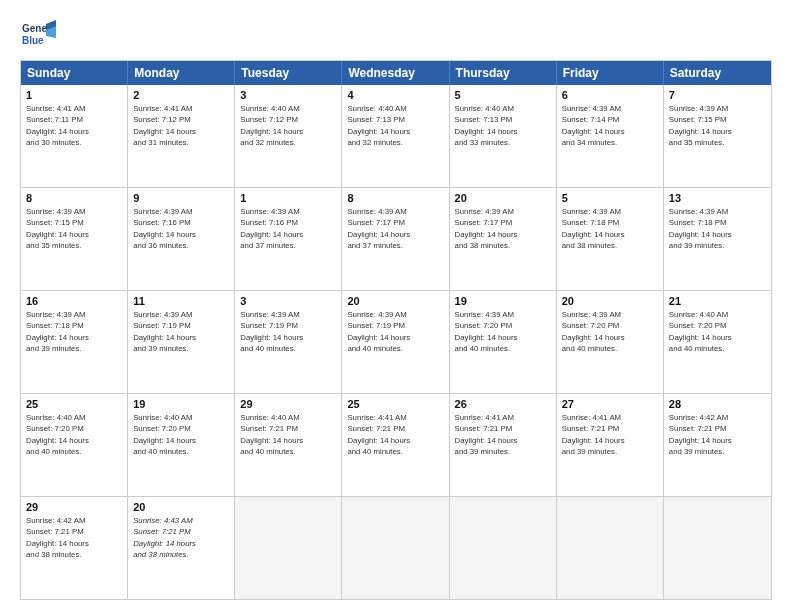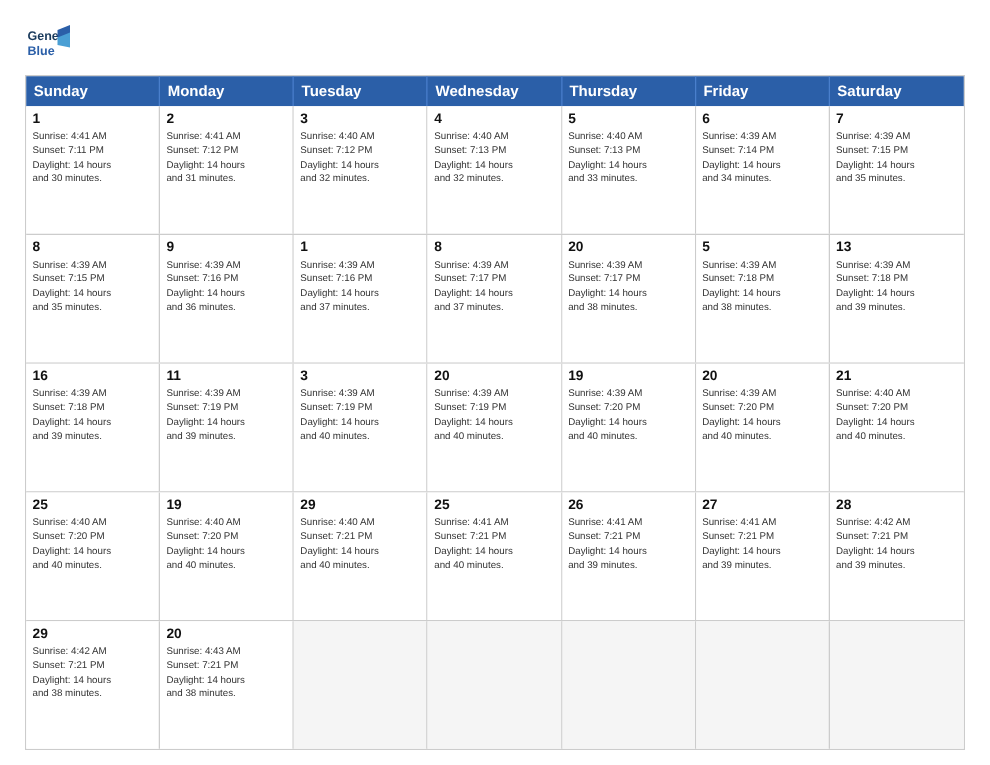--- a/index.html
+++ b/index.html
@@ -339,21 +339,21 @@
         <div class="cal-row">
           <div class="cal-cell">
             <div class="day-num">29</div>
             <div class="day-info" style="white-space: pre-line;">Sunrise: 4:42 AM
 Sunset: 7:21 PM
 Daylight: 14 hours
 and 38 minutes.</div>
           </div>
           <div class="cal-cell">
             <div class="day-num">20</div>
-            <div class="day-info" style="white-space: pre-line;">Sunrise: 4:43 AM
+            <div class="day-info" style="white-space: pre-line; font-style: italic;">Sunrise: 4:43 AM
 Sunset: 7:21 PM
 Daylight: 14 hours
 and 38 minutes.</div>
           </div>
           <div class="cal-cell empty"></div>
           <div class="cal-cell empty"></div>
           <div class="cal-cell empty"></div>
           <div class="cal-cell empty"></div>
           <div class="cal-cell empty"></div>
         </div>

